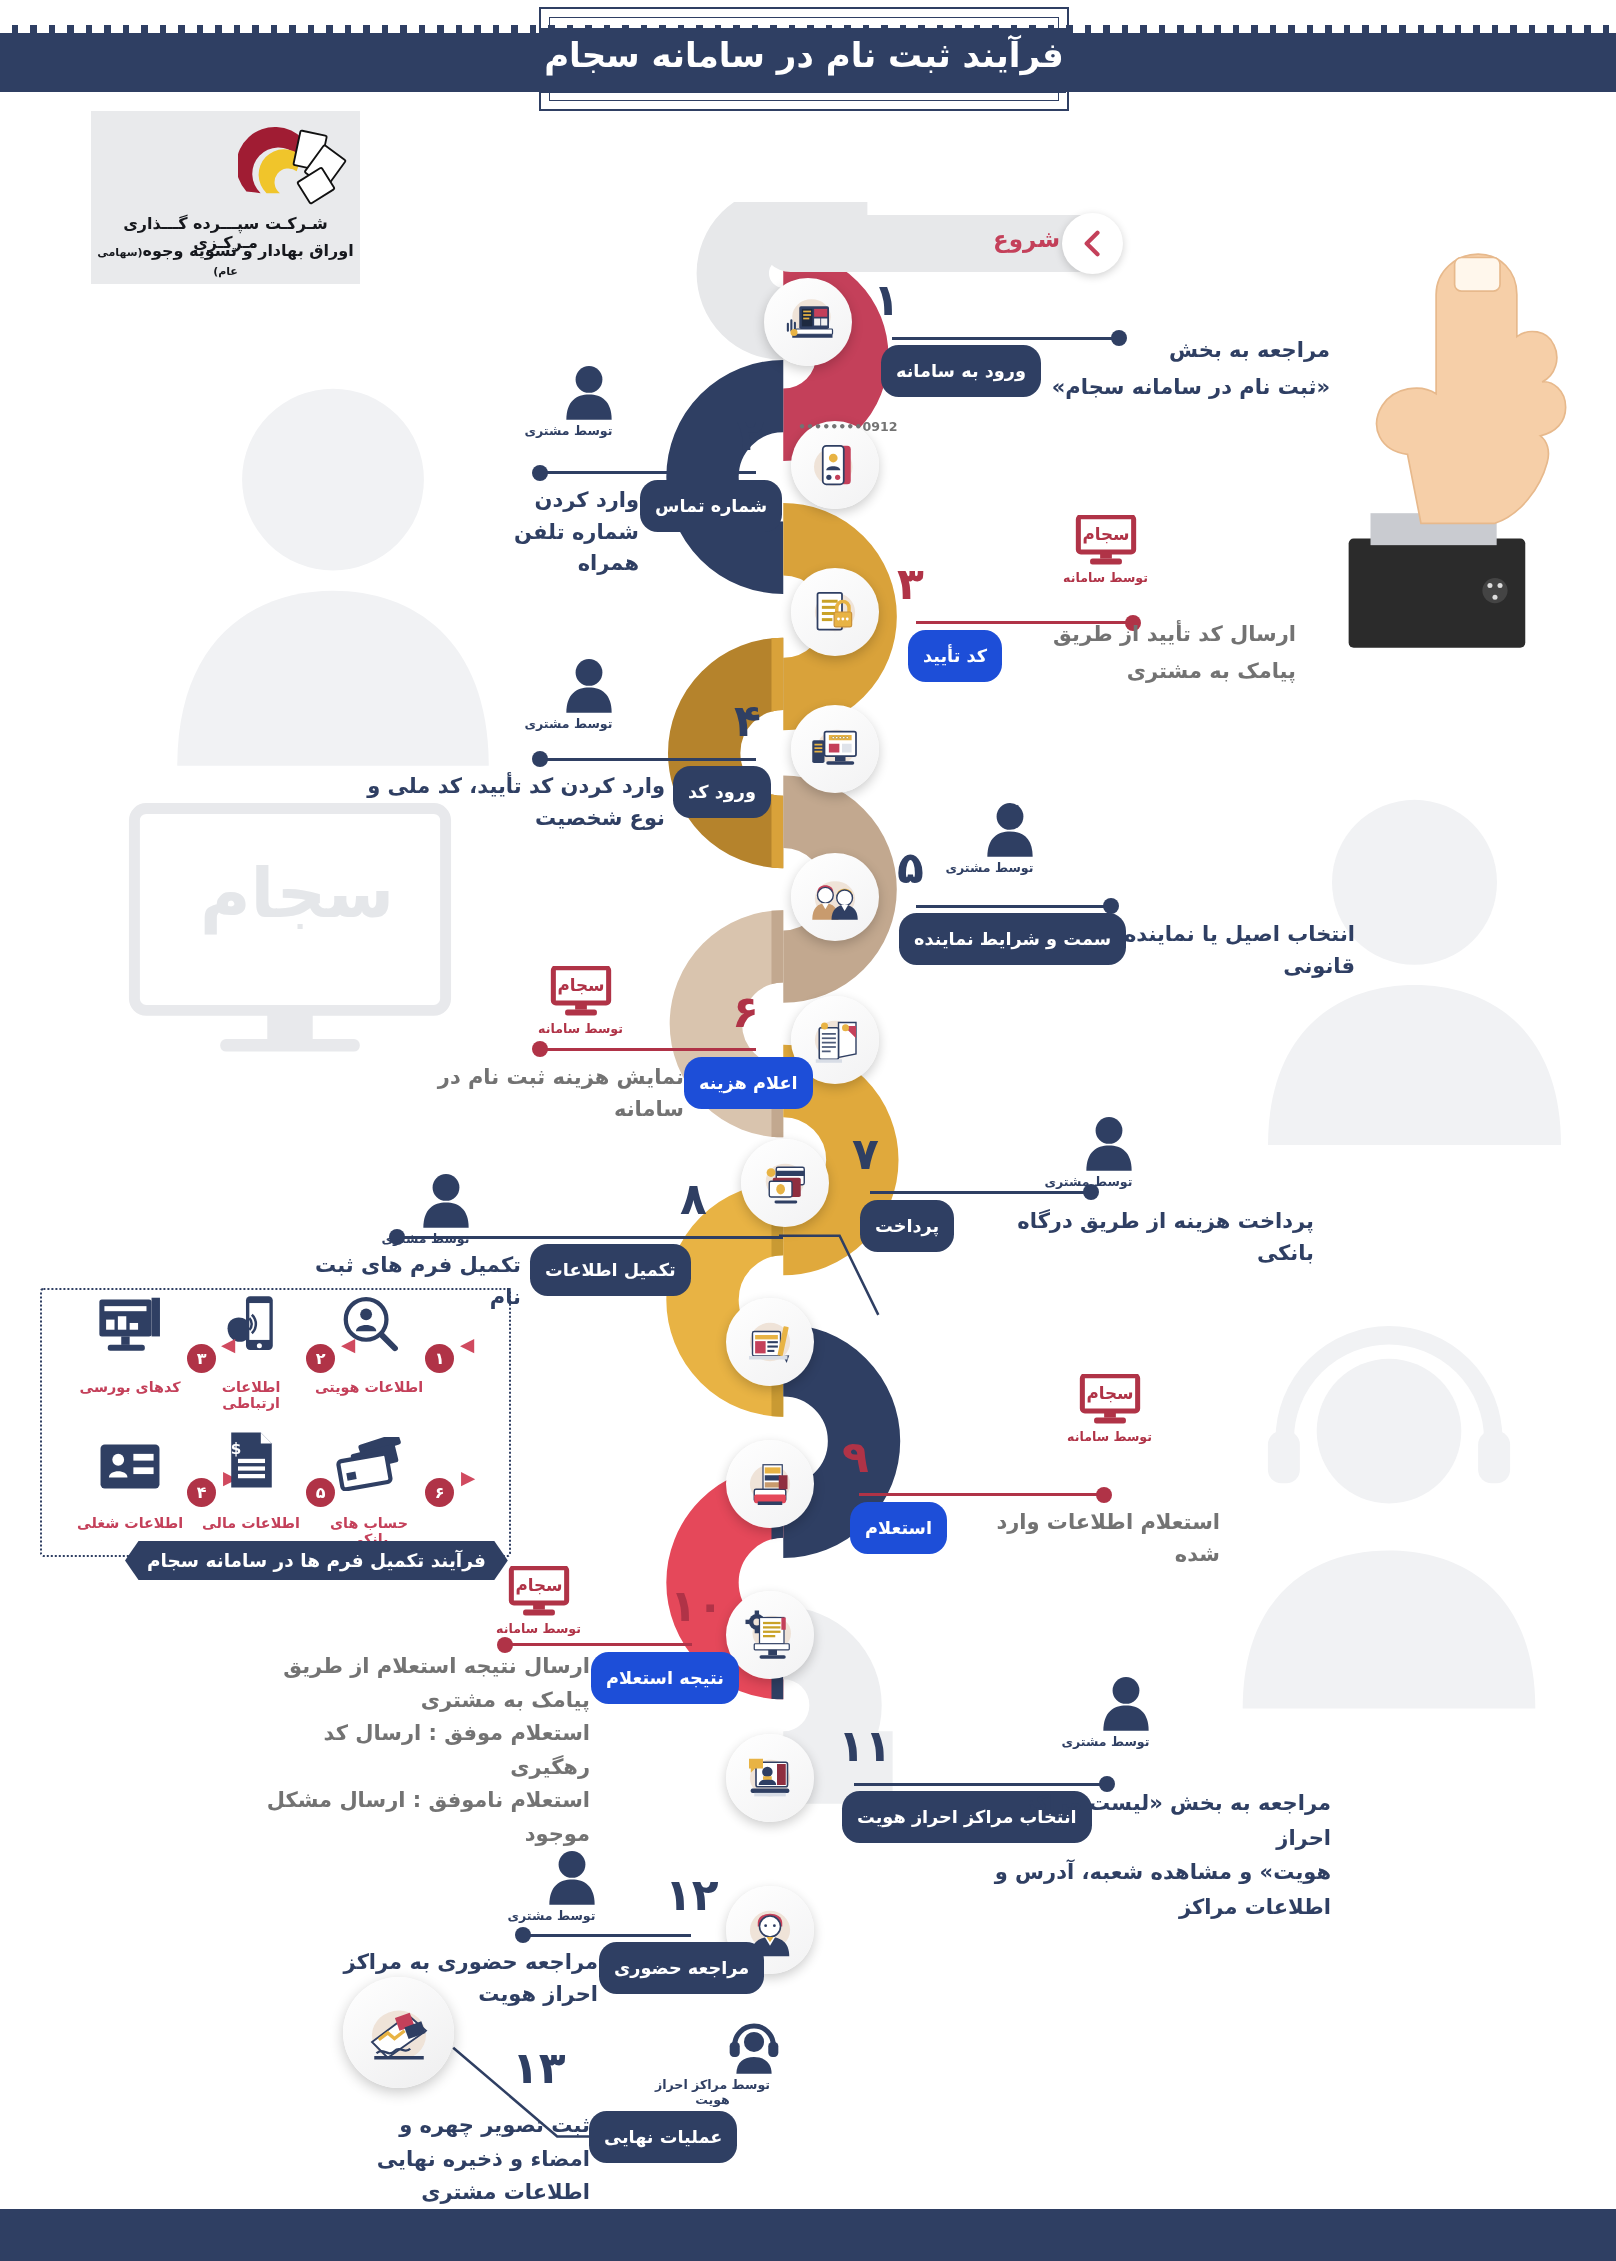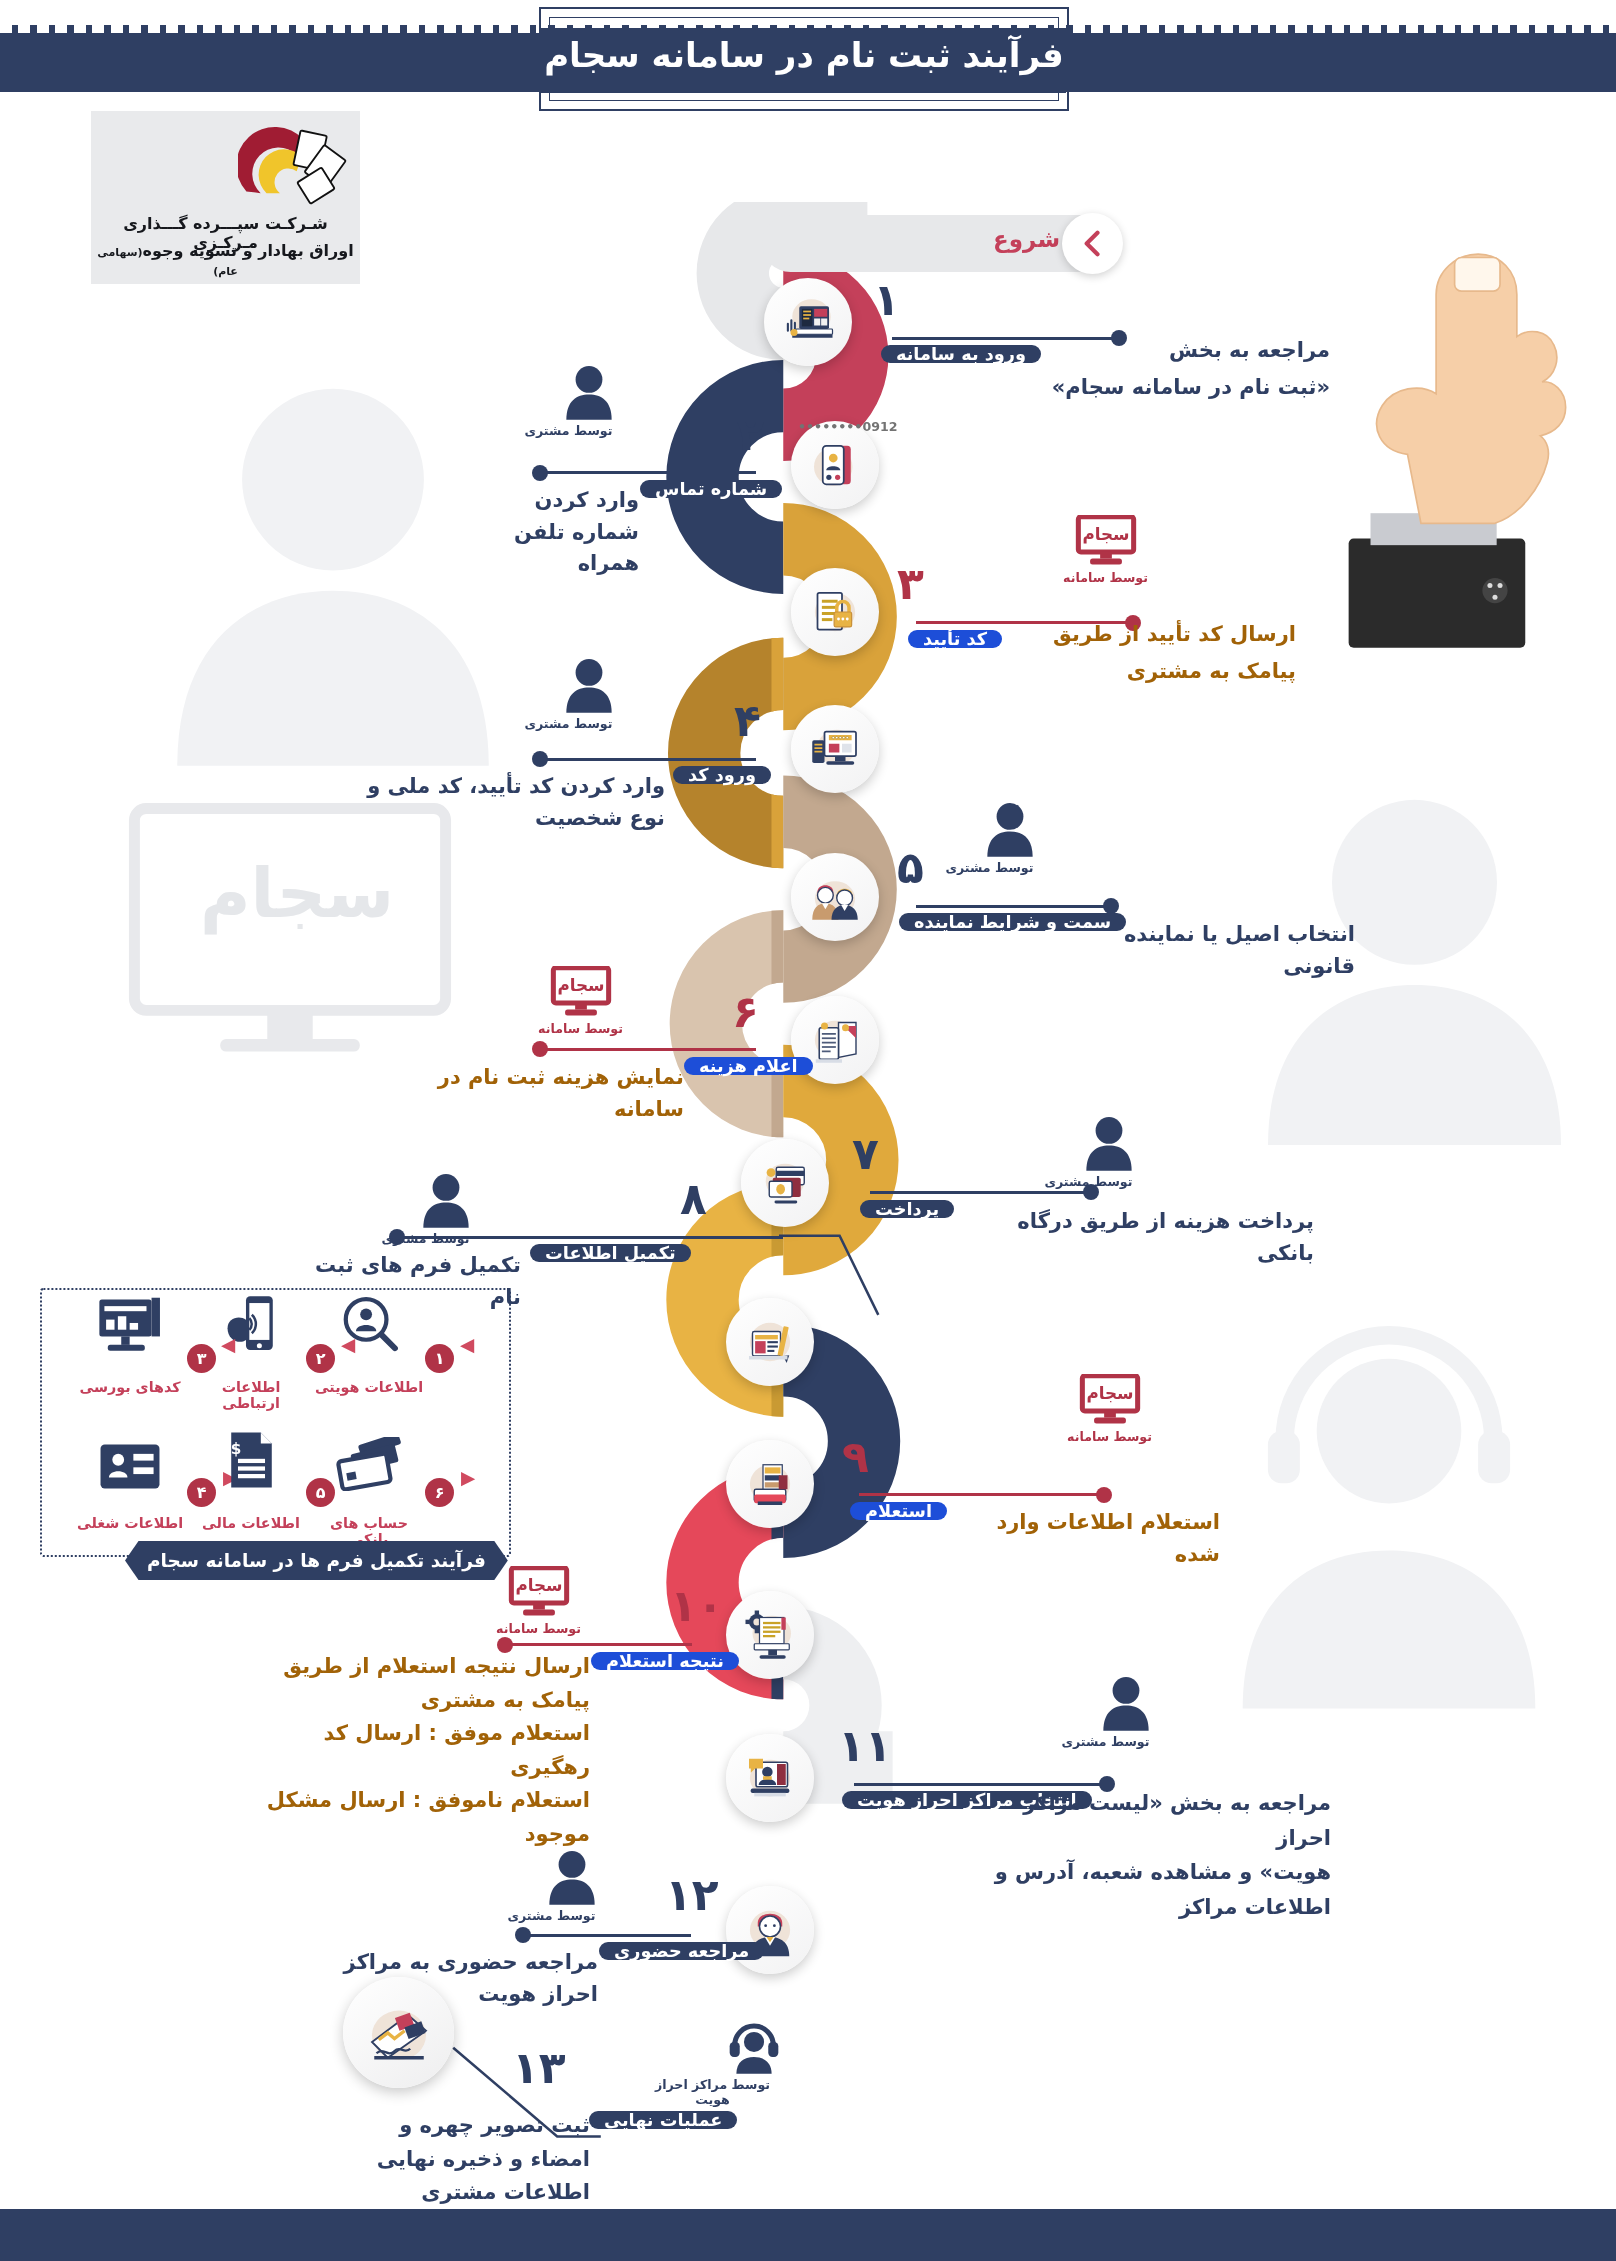--- a/index.html
+++ b/index.html
@@ -118,34 +118,34 @@
   .conn.navy { background: #2f3f63; }
   .conn.red  { background: #b03347; }
   .dot {
     position: absolute; width: 16px; height: 16px; border-radius: 50%; z-index: 5;
   }
   .dot.navy { background: #2f3f63; }
   .dot.red  { background: #b03347; }
 
   
   .badge {
-    position: absolute; height: 18px; border-radius: 17.7px;
+    position: absolute; height: 52px; border-radius: 17.7px;
     display: flex; align-items: center; justify-content: center;
     color: #ffffff; font-size: 17.7px; font-weight: bold; padding: 0 15px;
     white-space: nowrap; z-index: 7;
   }
   .badge.navy { background: #2f3f63; }
   .badge.red  { background: #1d4ed8; }
 
   
   .desc {
     position: absolute; font-size: 21px; font-weight: bold; line-height: 1.5;
     color: #2f3f63; z-index: 7;
   }
-  .desc.red { color: #a16207; }
+  .desc.red { color: #737373; }
   .desc.ta-r { text-align: right; }
 
   
   .actor { position: absolute; z-index: 6; text-align: center; }
   .actor-label {
     font-size: 12.6px; font-weight: bold; margin-top: 3.4px;
   }
   .actor-label.navy { color: #2f3f63; }
   .actor-label.red  { color: #b03347; }
   .sejam-screen { position: relative; width: 62px; height: 52px; margin: 0 auto; }

